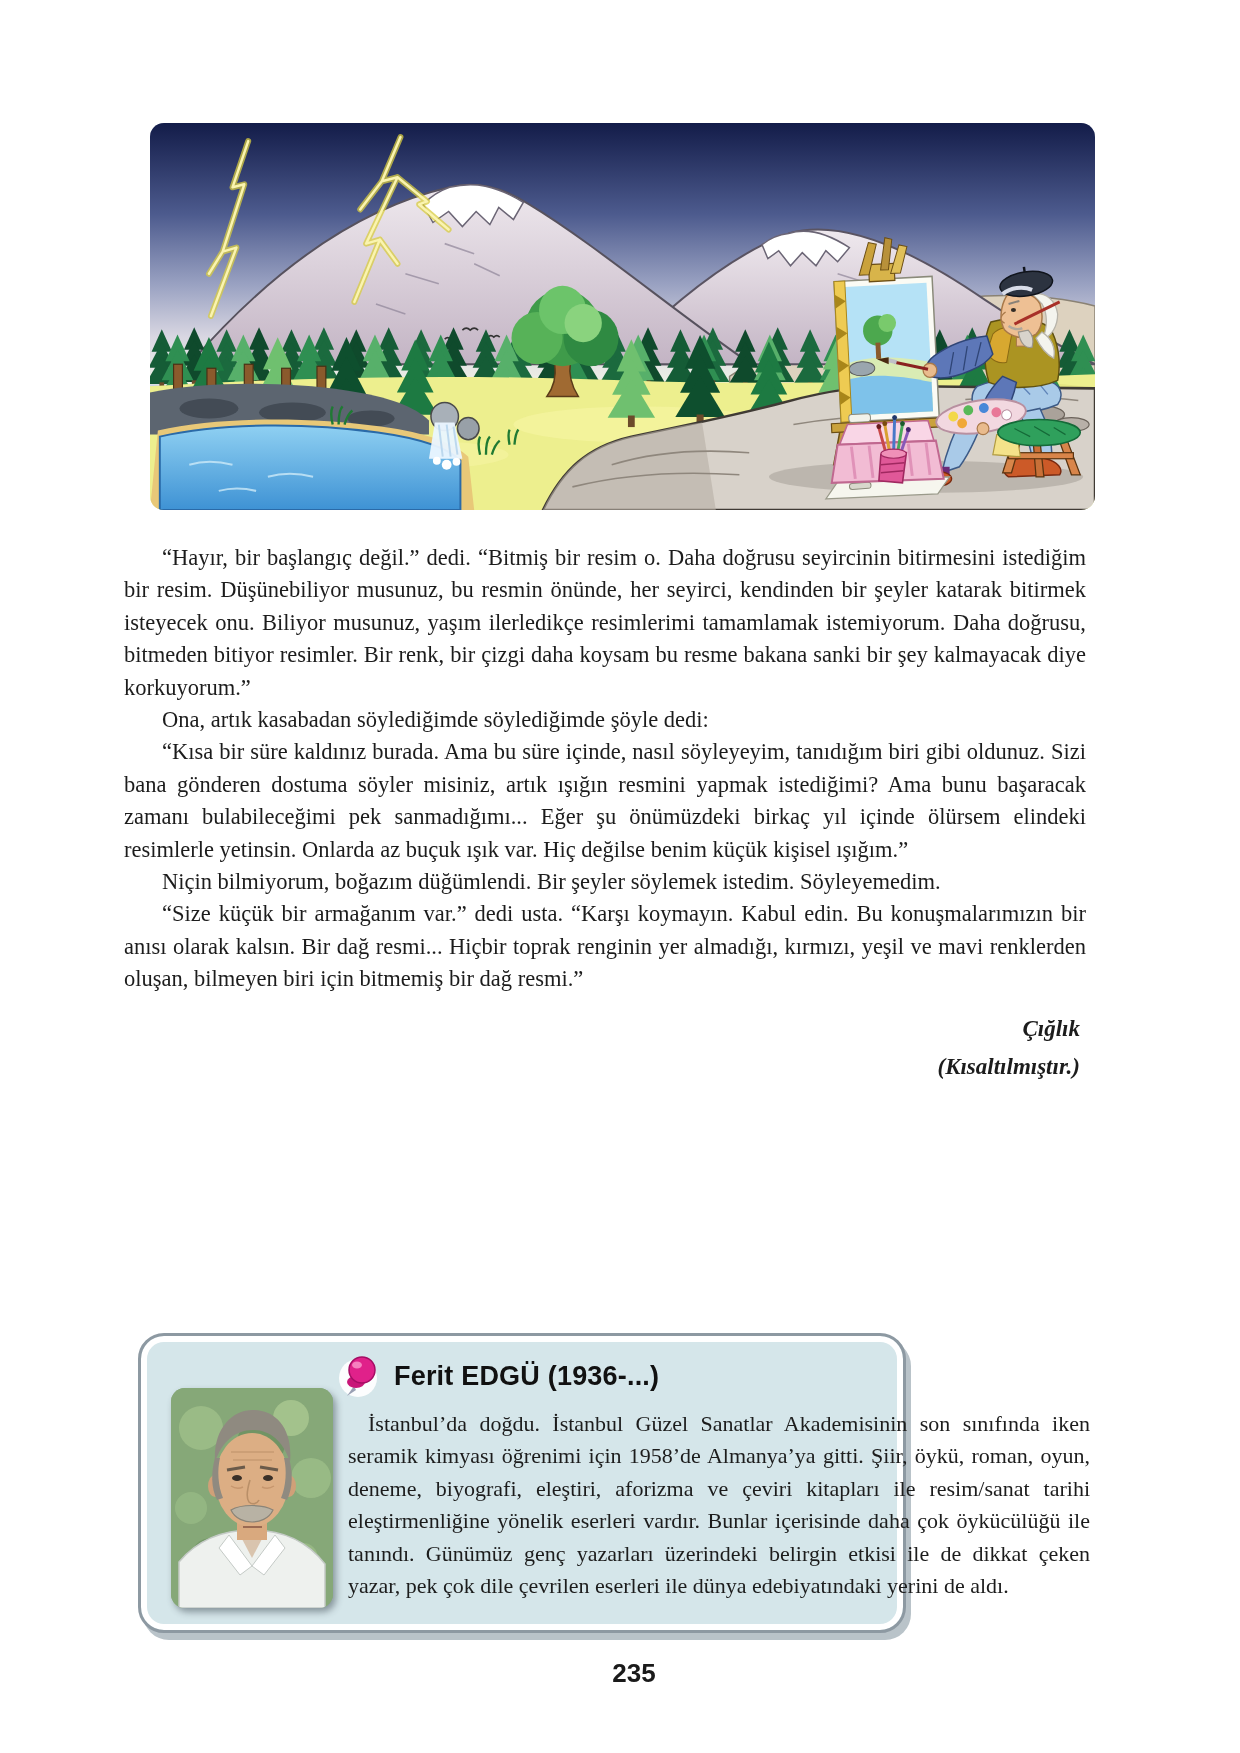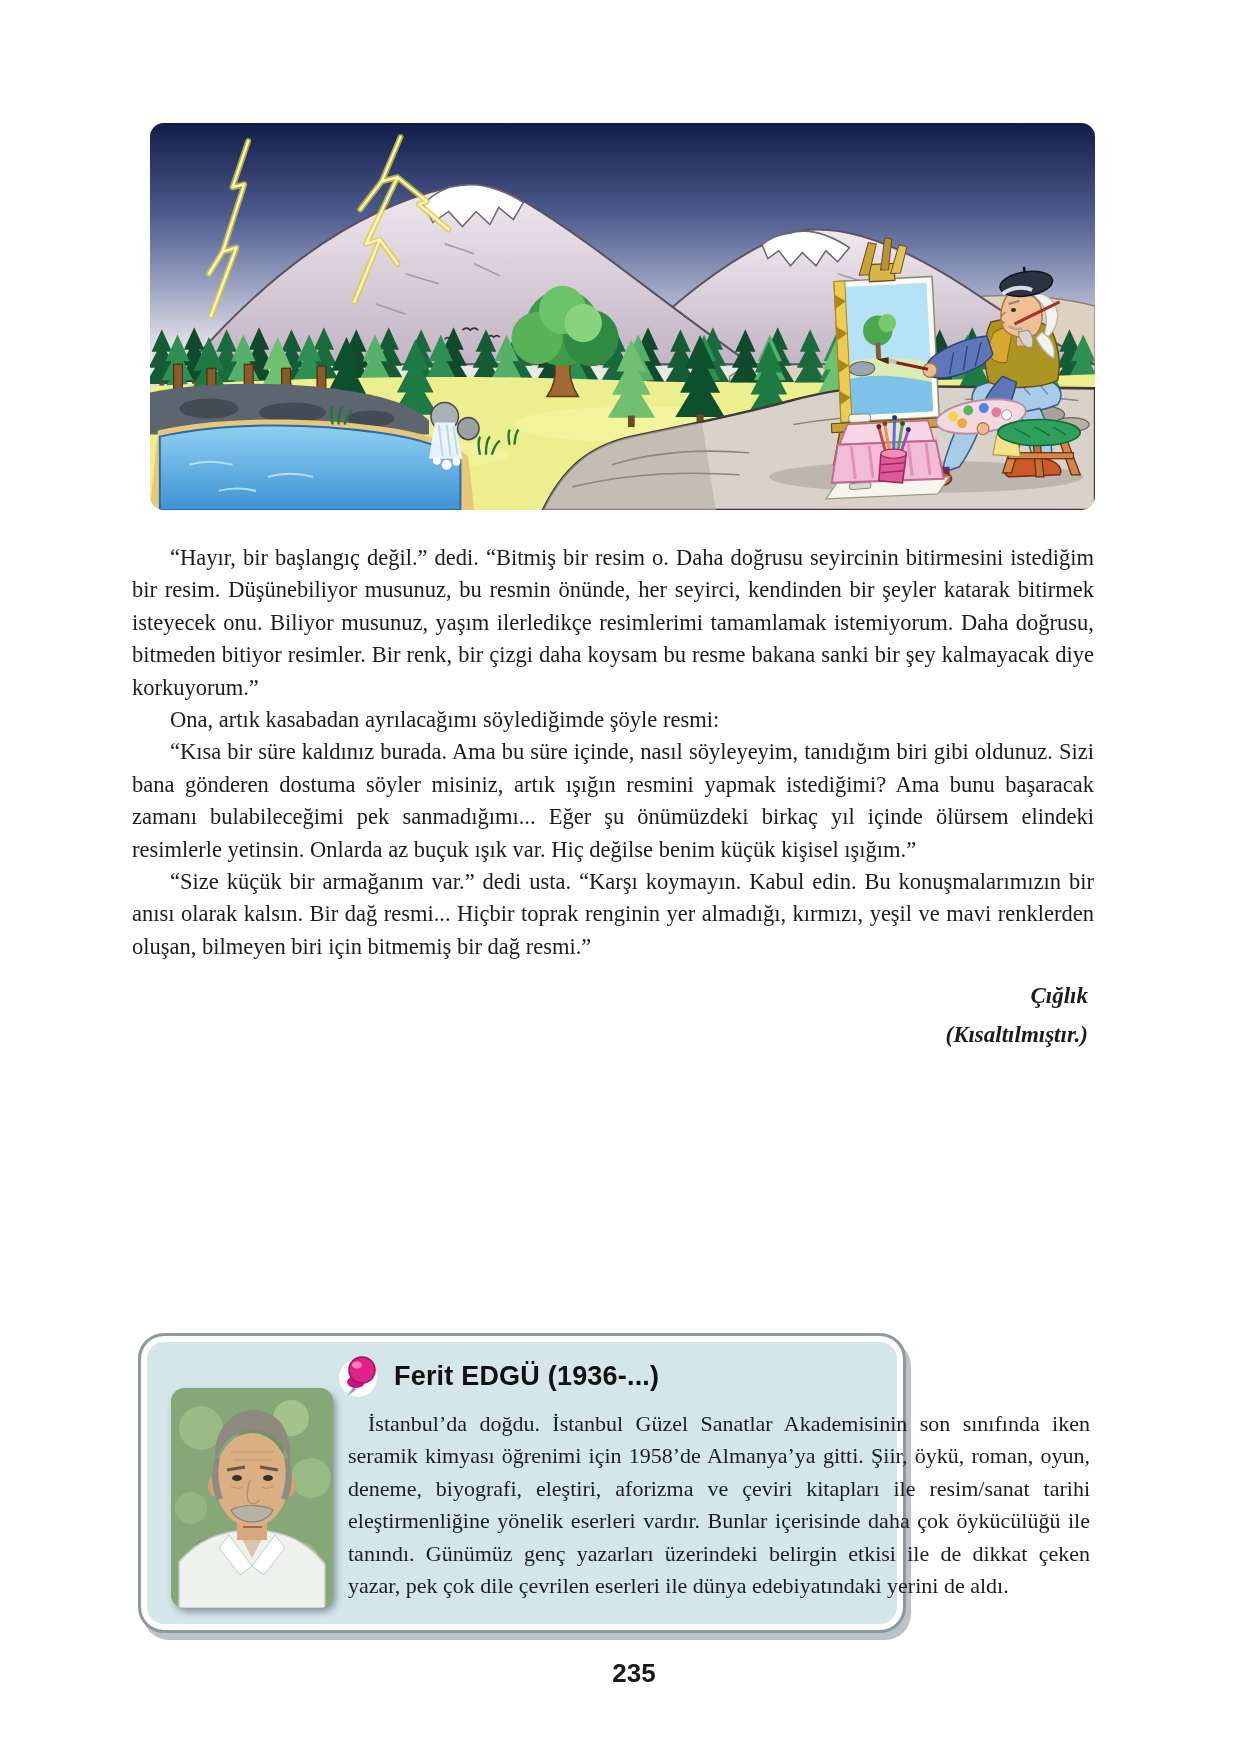--- a/index.html
+++ b/index.html
@@ -13,21 +13,21 @@
     width:1240px;height:1753px;position:relative;background:#ffffff;
     font-family:"Liberation Serif", serif;color:var(--body-text);
     overflow:hidden;
   }
   .illustration{
     position:absolute;left:150px;top:123px;width:945px;height:387px;
     border-radius:14px;overflow:hidden;background:#cfd6e2;
   }
   .illustration svg{display:block;width:100%;height:100%;}
   .story{
-    position:absolute;left:132px;top:542px;width:962px;
+    position:absolute;left:124px;top:542px;width:962px;
     font-size:22.5px;line-height:32.4px;text-align:justify;
   }
   .story p{margin:0;text-indent:38px;}
   .signature{
     margin-top:14px;padding-right:6px;text-align:right;
     font-weight:700;font-style:italic;font-size:23px;line-height:38.5px;
   }
   .bio-box{
     position:absolute;left:138px;top:1333px;width:768px;height:300px;
     box-sizing:border-box;background:var(--bio-box-bg);
@@ -344,22 +344,23 @@
       <polygon points="744,330 770,328 766,358 742,356" fill="#e05898" stroke="#a02860" stroke-width="1.6"></polygon>
       <ellipse cx="757" cy="329" rx="13" ry="4.5" fill="#f090b8" stroke="#a02860" stroke-width="1.2"></ellipse>
       <path d="M744,340 L768,338 M744,348 L767,346" stroke="#a02860" stroke-width="1.4"></path>
     </g>
   </g>
 </svg>
 </div>
 
 <div class="story">
   <p>“Hayır, bir başlangıç değil.” dedi. “Bitmiş bir resim o. Daha doğrusu seyircinin bitirmesini istediğim bir resim. Düşünebiliyor musunuz, bu resmin önünde, her seyirci, kendinden bir şeyler katarak bitirmek isteyecek onu. Biliyor musunuz, yaşım ilerledikçe resimlerimi tamamlamak istemiyorum. Daha doğrusu, bitmeden bitiyor resimler. Bir renk, bir çizgi daha koysam bu resme bakana sanki bir şey kalmayacak diye korkuyorum.”</p>
-  <p>Ona, artık kasabadan ayrılacağımı söylediğimde şöyle resmi:</p>
+  <p>Ona, artık kasabadan söylediğimde söylediğimde şöyle dedi:</p>
   <p>“Kısa bir süre kaldınız burada. Ama bu süre içinde, nasıl söyleyeyim, tanıdığım biri gibi oldunuz. Sizi bana gönderen dostuma söyler misiniz, artık ışığın resmini yapmak istediğimi? Ama bunu başaracak zamanı bulabileceğimi pek sanmadığımı... Eğer şu önümüzdeki birkaç yıl içinde ölürsem elindeki resimlerle yetinsin. Onlarda az buçuk ışık var. Hiç değilse benim küçük kişisel ışığım.”</p>
+  <p>Niçin bilmiyorum, boğazım düğümlendi. Bir şeyler söylemek istedim. Söyleyemedim.</p>
   <p>“Size küçük bir armağanım var.” dedi usta. “Karşı koymayın. Kabul edin. Bu konuşmalarımızın bir anısı olarak kalsın. Bir dağ resmi... Hiçbir toprak renginin yer almadığı, kırmızı, yeşil ve mavi renklerden oluşan, bilmeyen biri için bitmemiş bir dağ resmi.”</p>
   <div class="signature">
     <div>Çığlık</div>
     <div>(Kısaltılmıştır.)</div>
   </div>
 </div>
 
 <div class="bio-box">
   <div class="bio-photo">
     <svg viewBox="0 0 162 220" preserveAspectRatio="none">

